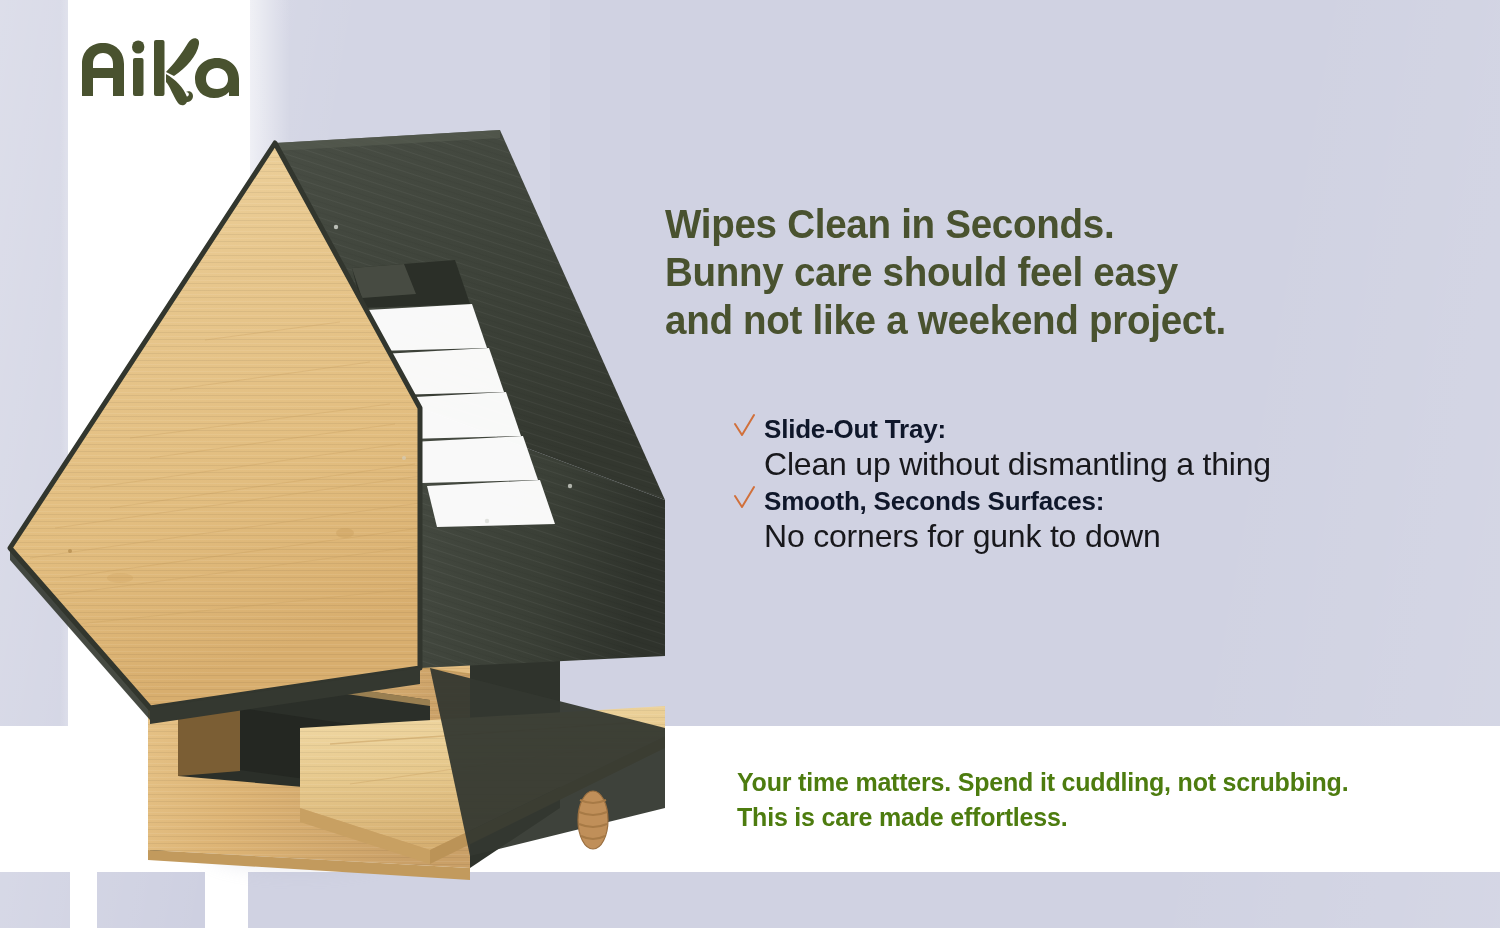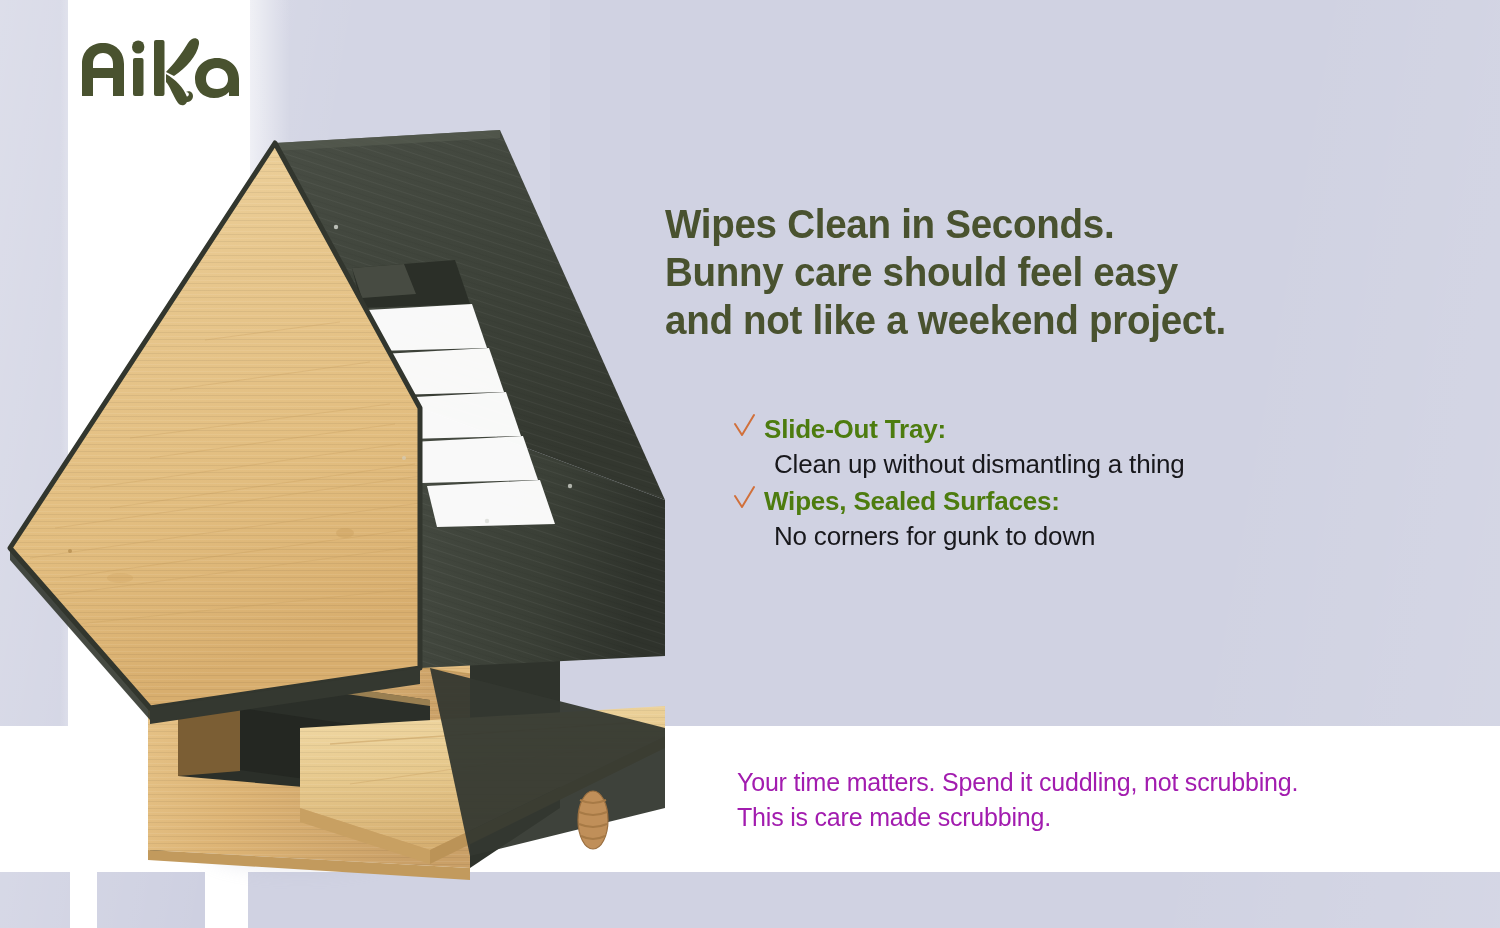--- a/index.html
+++ b/index.html
@@ -44,42 +44,42 @@
     letter-spacing:-0.3px;
     transform:scaleX(0.94);
     transform-origin:left top;
   }
   .headline div{white-space:nowrap;}
 
   .features{position:absolute;left:733px;top:412px;width:720px;}
   .feature{margin-bottom:2px;}
   .feat-head{
     display:flex;align-items:flex-start;gap:9px;
-    color:#4d7c0f;
+    color:#0f172a;
     font-weight:bold;
     font-size:26px;
     line-height:34px;
     letter-spacing:-0.2px;
   }
   .check{flex:0 0 auto;width:22px;height:30px;display:block;}
   .feat-desc{
-    margin-left:41px;
+    margin-left:31px;
     color:#18181c;
-    font-size:26px;
+    font-size:32px;
     line-height:36px;
     font-weight:normal;
     letter-spacing:-0.2px;
   }
 
   .footer{
     position:absolute;left:737px;top:765px;width:730px;
-    color:#a21caf;
+    color:#4d7c0f;
     font-size:25px;
     line-height:35px;
-    font-weight:normal;
+    font-weight:bold;
     letter-spacing:-0.2px;
   }
   .footer div{white-space:nowrap;}
 </style>
 </head>
 <body>
 
 <div class="stage">
 
   <div class="bg-layer">
@@ -296,26 +296,26 @@
         <span>Slide-Out Tray:</span>
       </div>
       <div class="feat-desc">Clean up without dismantling a thing</div>
     </div>
 
     <div class="feature">
       <div class="feat-head">
         <svg class="check" viewBox="0 0 22 30">
           <path d="M2 12 L9 23 L21 3" fill="none" stroke="#d1703b" stroke-width="2" stroke-linecap="round" stroke-linejoin="round"></path>
         </svg>
-        <span>Wipes, Sealed Surfaces:</span>
+        <span>Smooth, Seconds Surfaces:</span>
       </div>
       <div class="feat-desc">No corners for gunk to down</div>
     </div>
 
 
   </div>
 
   <div class="footer">
     <div>Your time matters. Spend it cuddling, not scrubbing.</div>
-    <div>This is care made scrubbing.</div>
+    <div>This is care made effortless.</div>
   </div>
 
 </div>
 
 </body></html>

